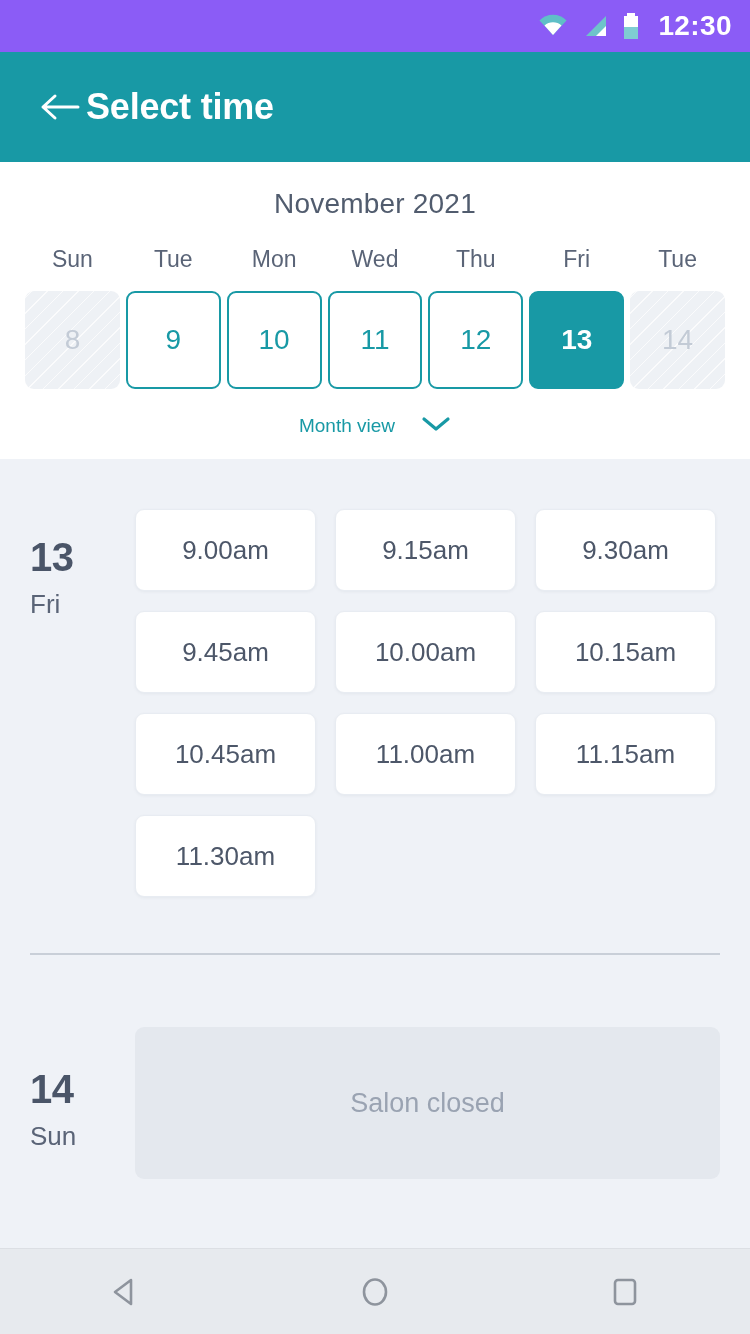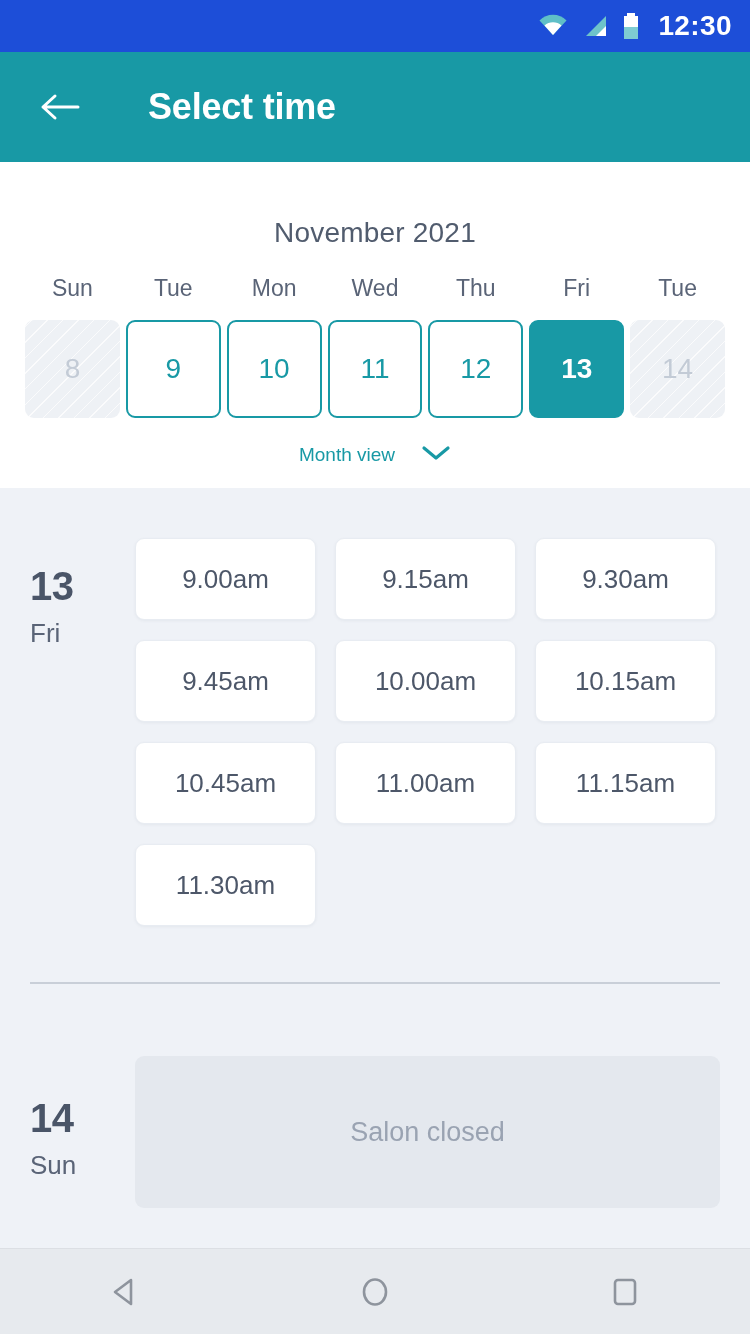--- a/index.html
+++ b/index.html
@@ -6,21 +6,21 @@
   html, body {
     width:750px; height:1334px;
     font-family:"Liberation Sans", sans-serif;
     background:#eff2f7;
     overflow:hidden;
   }
   .phone { position:relative; width:750px; height:1334px; background:#eff2f7; }
 
   
   .statusbar {
-    height:52px; background:#1d4ed8;
+    height:52px; background:#8b5cf6;
     display:flex; align-items:center; justify-content:flex-end;
     padding-right:18px; gap:14px;
   }
   .sb-icon { display:flex; align-items:center; }
   .sb-time {
     color:#ffffff; font-size:28px; font-weight:bold;
     letter-spacing:0.4px; margin-left:4px;
   }
 
   
@@ -28,30 +28,30 @@
     height:110px; background:#1899a5;
     display:flex; align-items:center; padding-left:34px;
   }
   .back-btn {
     width:52px; height:52px;
     display:flex; align-items:center; justify-content:center;
     cursor:pointer;
   }
   .appbar-title {
     color:#ffffff; font-size:36px; font-weight:bold;
-    margin-left:62px; letter-spacing:-0.2px;
+    letter-spacing:-0.2px;
   }
 
   
   .calendar {
     background:#ffffff; padding-top:26px; padding-bottom:22px;
   }
   .month-title {
     text-align:center; font-size:28px; color:#515c6e;
-    letter-spacing:0.2px; padding-bottom:26px;margin-top:29px;
+    letter-spacing:0.2px; padding-bottom:26px;
   }
   .weekday-row, .days-row {
     display:grid; grid-template-columns:repeat(7, 1fr);
     padding:0 22px;
   }
   .weekday {
     text-align:center; font-size:23px; color:#5a6477;
     padding-bottom:18px;
   }
   .day-cell {

